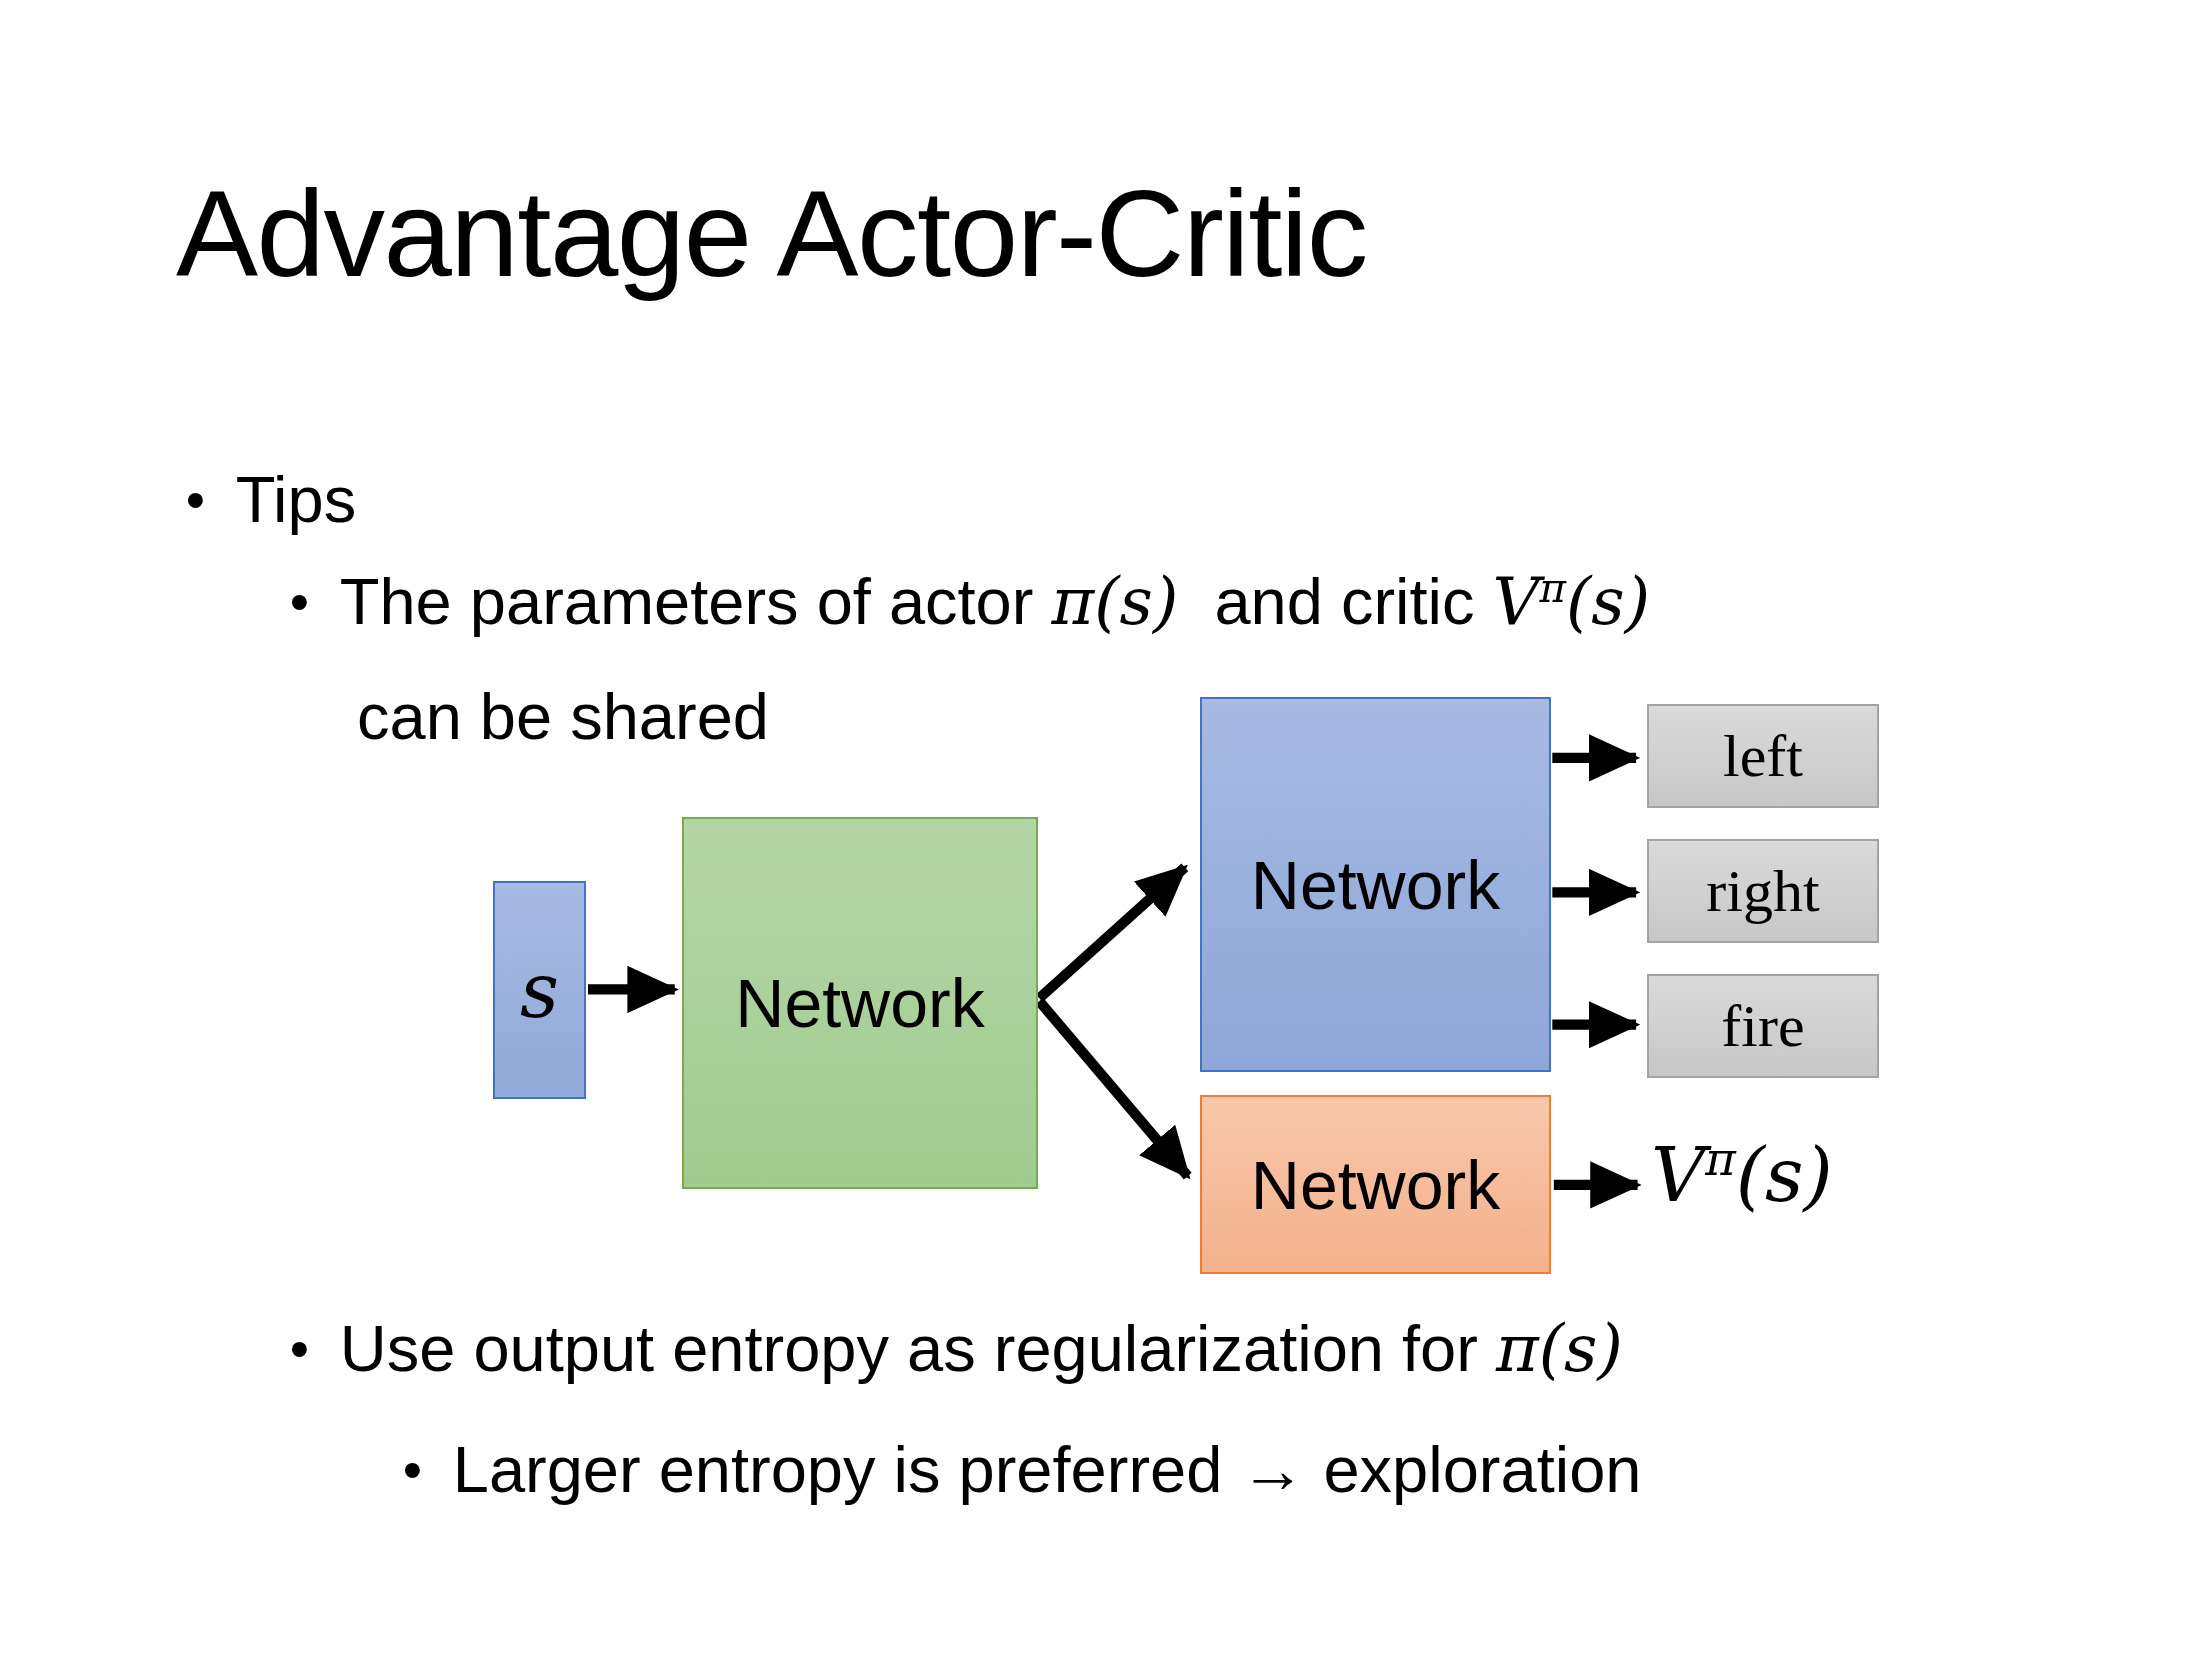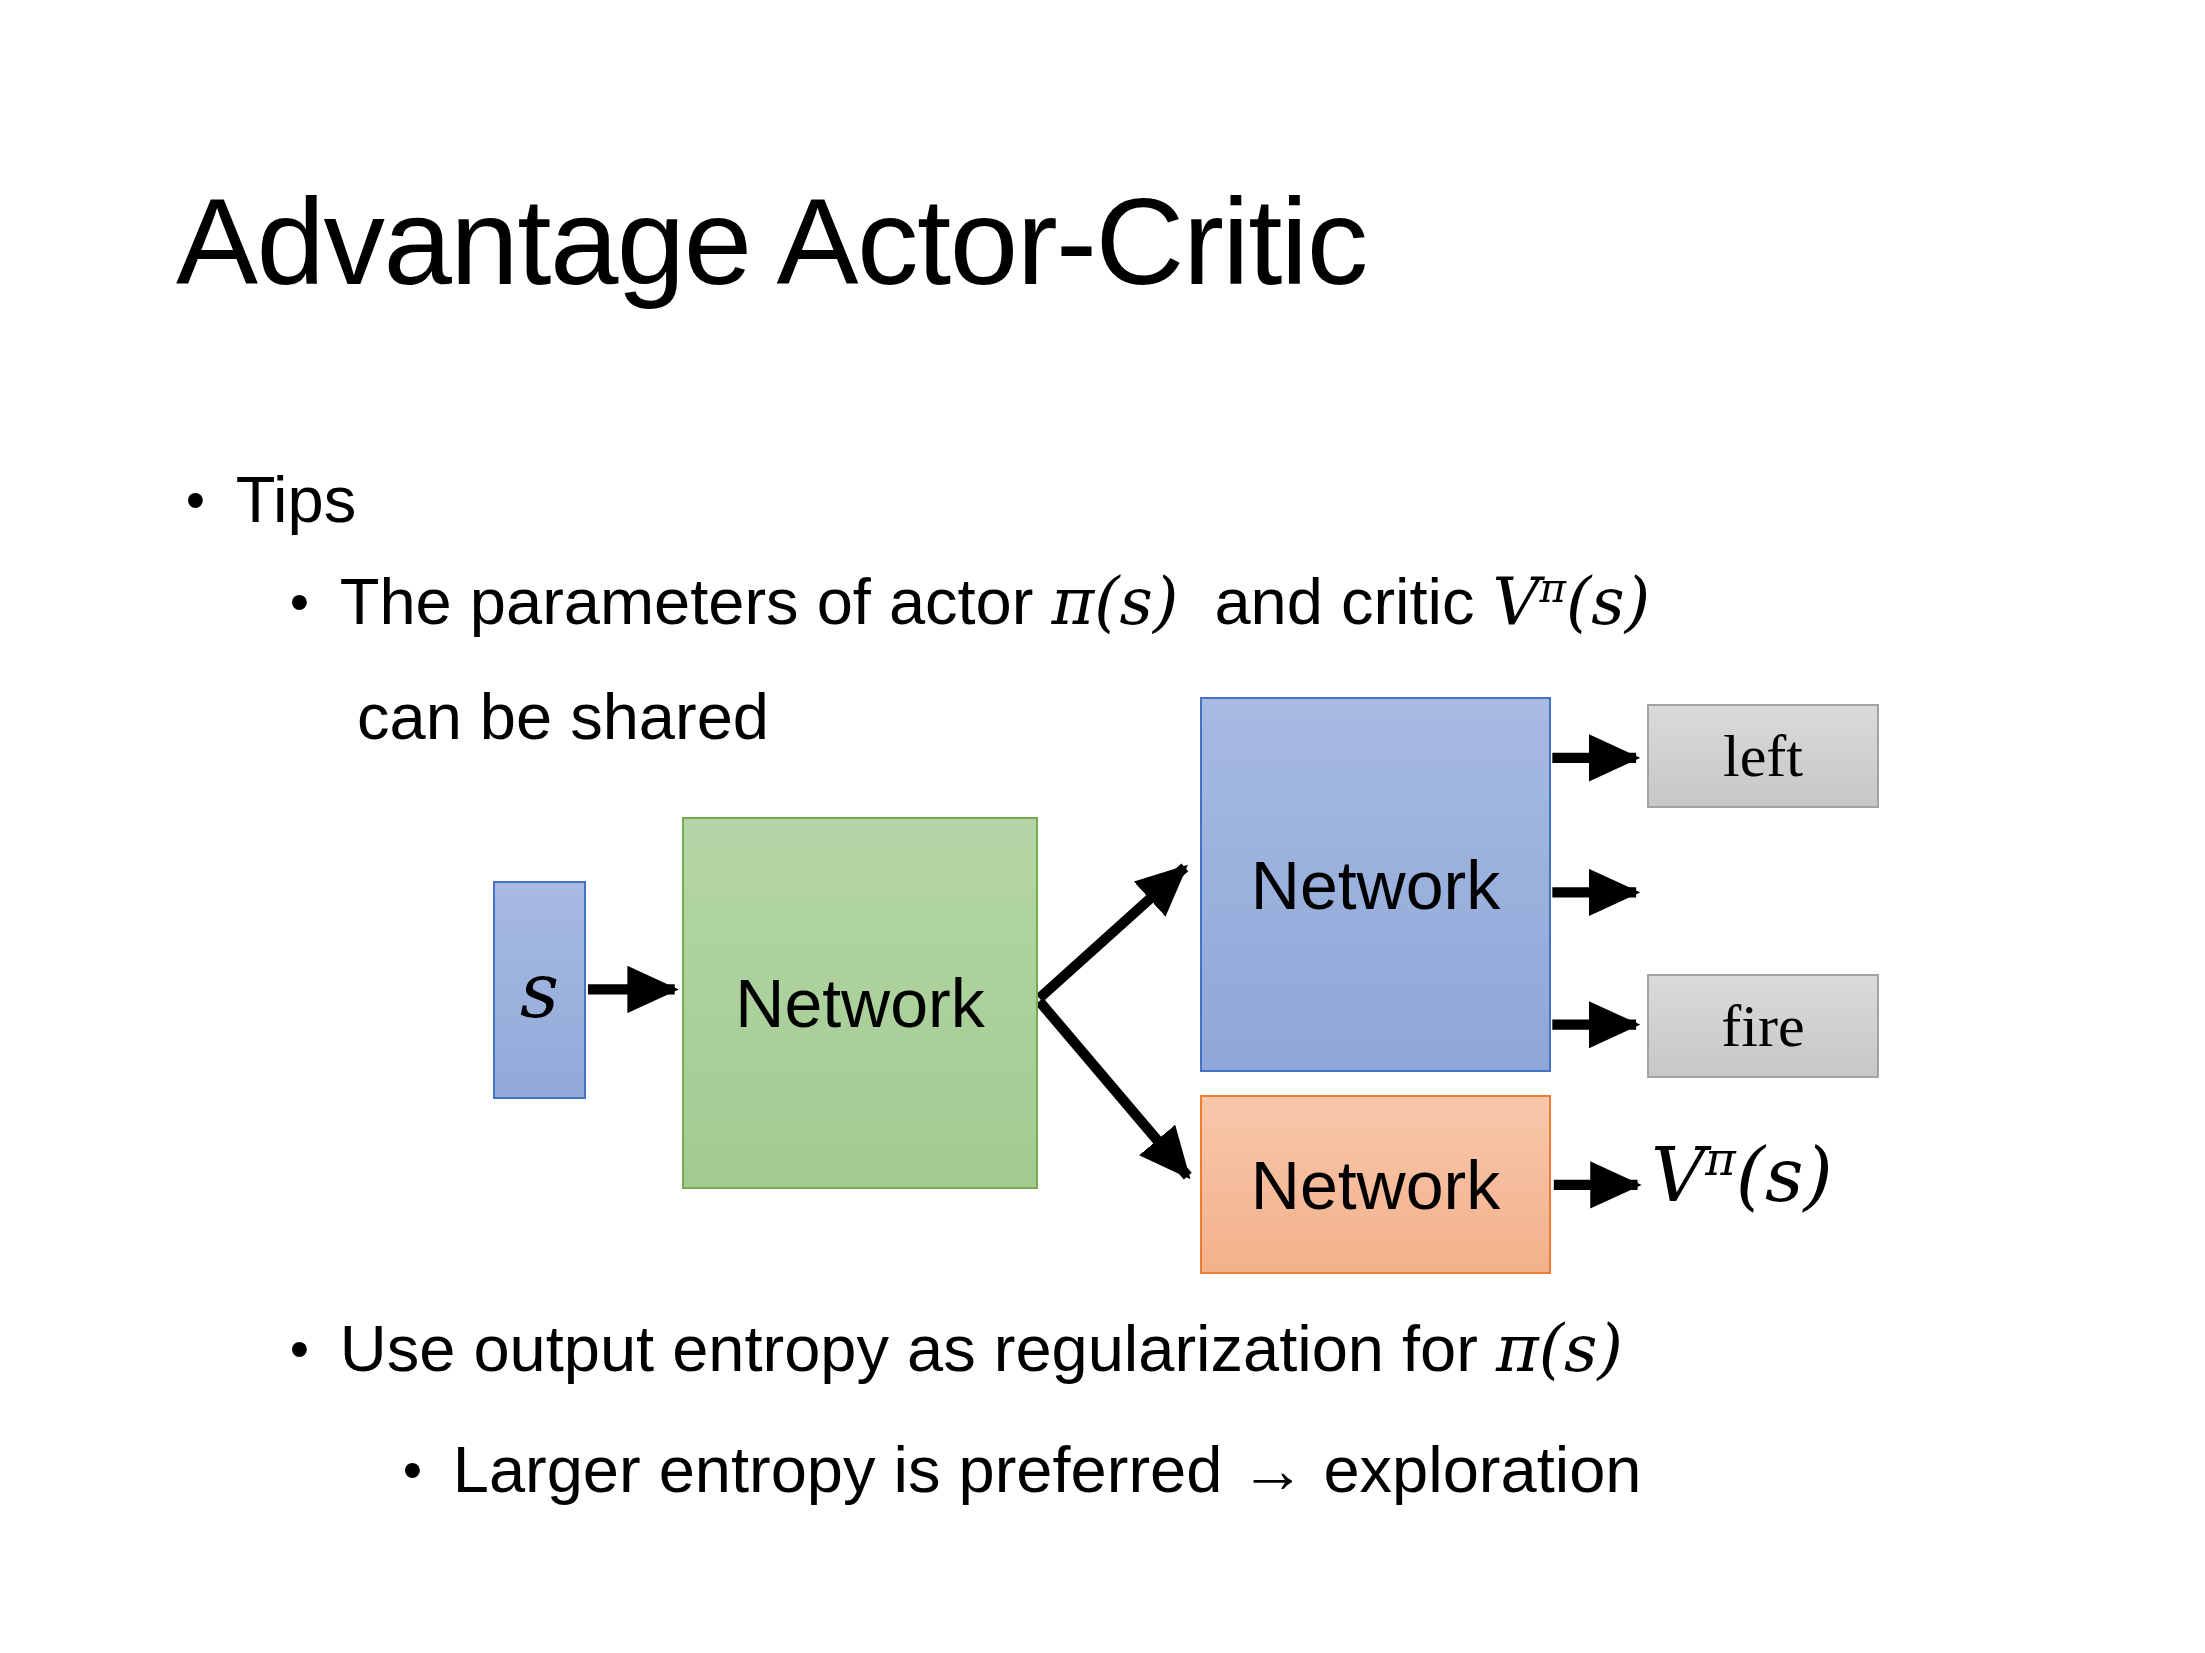--- a/index.html
+++ b/index.html
@@ -14,21 +14,21 @@
     background: #ffffff;
     font-family: "Liberation Sans", sans-serif;
     color: #000000;
     overflow: hidden;
   }
 
   
   .title {
     position: absolute;
     left: 176px;
-    top: 171px;
+    top: 163px;
     font-size: 123px;
     font-weight: 400;
     letter-spacing: -1.5px;
     margin: 0;
     white-space: nowrap;
   }
   .line {
     position: absolute;
     white-space: nowrap;
     font-size: 65px;
@@ -175,20 +175,23 @@
     <span class="network-label">Network</span>
   </div>
 
   <div class="box critic-box">
     <span class="network-label">Network</span>
   </div>
 
   <div class="box action-box action-top">
     <span class="action-label">left</span>
   </div>
+  <div class="box action-box action-middle">
+    <span class="action-label">right</span>
+  </div>
   <div class="box action-box action-bottom">
     <span class="action-label">fire</span>
   </div>
 
   <div class="value-out">
     <span>V</span><sup class="math">π</sup><span>(s)</span>
   </div>
 
 </div>
 

